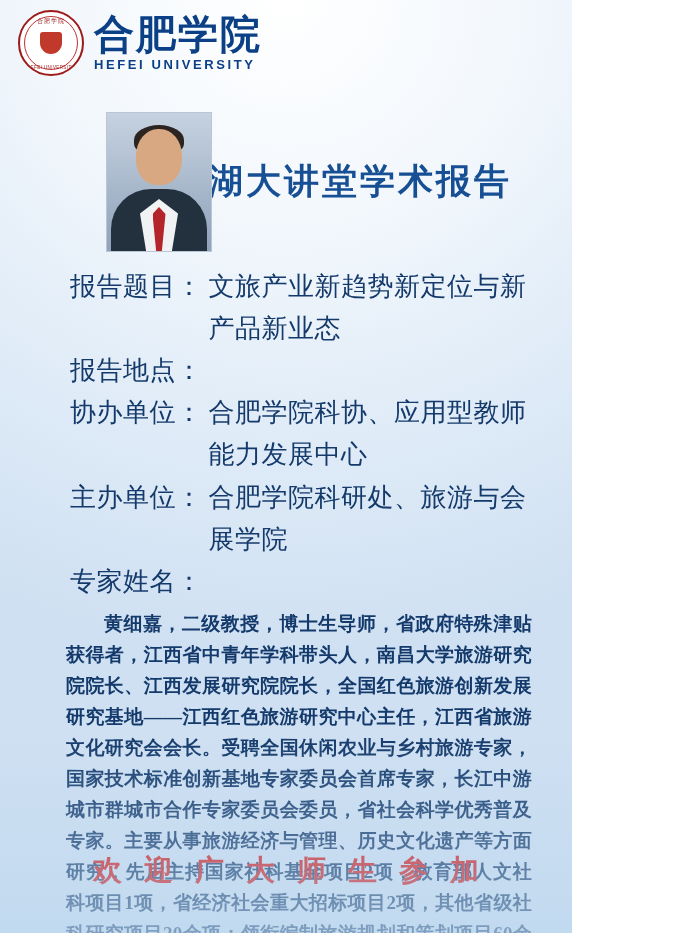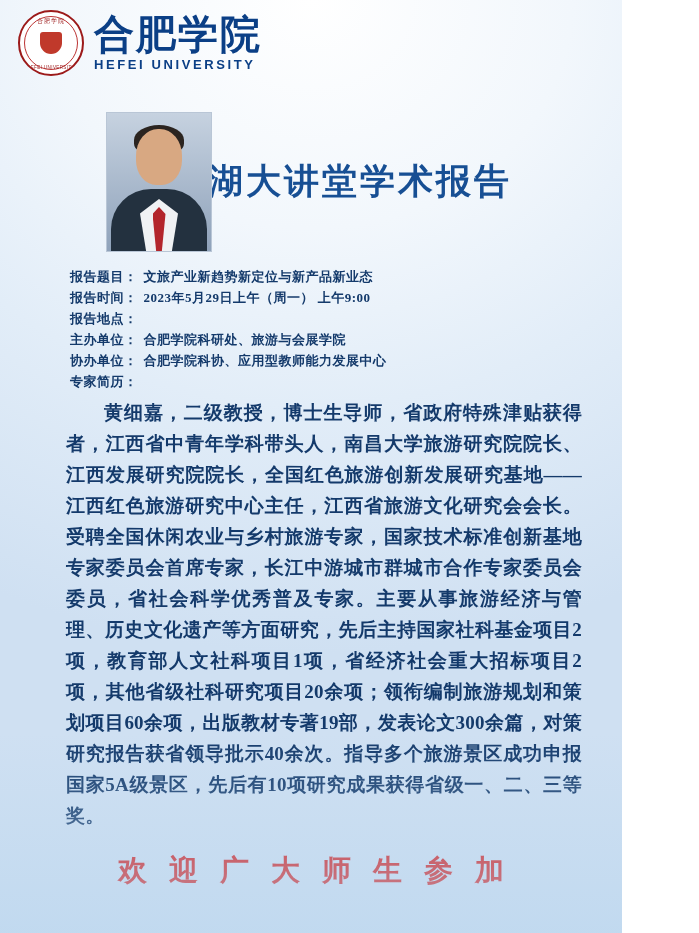--- a/index.html
+++ b/index.html
@@ -8,21 +8,21 @@
   }
   body {
     width: 699px;
     height: 933px;
     font-family: "Liberation Serif", "DejaVu Serif", serif;
     background: #ffffff;
     overflow: hidden;
   }
   .poster {
     position: relative;
-    width: 622px;
+    width: 572px;
     height: 933px;
     box-sizing: border-box;
     background:
       radial-gradient(ellipse 120% 70% at 50% 0%, #ffffff 0%, #f2f7fc 35%, #e2edf8 62%, #cfe0f2 100%),
       linear-gradient(180deg, #ffffff 0%, #eaf2fa 40%, #d6e6f5 100%);
     overflow: hidden;
   }
   .poster::after {
     content: "";
     position: absolute;
@@ -195,24 +195,24 @@
     font-family: "Liberation Serif", "DejaVu Serif", serif;
   }
 
   
   .info {
     padding: 6px 38px 0 70px;
   }
   .info-row {
     display: flex;
     align-items: baseline;
-    font-size: 13px;
+    font-size: 26px;
     color: #143a6b;
     line-height: 1.62;
-    font-weight: bold;
+    font-weight: normal;
     letter-spacing: 0.5px;
   }
   .info-label {
     flex: 0 0 auto;
     white-space: nowrap;
   }
   .info-value {
     flex: 1 1 auto;
     padding-left: 6px;
   }
@@ -275,38 +275,34 @@
     </div>
     <div class="main-title">南艳湖大讲堂学术报告</div>
   </div>
 
   <div class="info">
     <div class="info-row">
       <div class="info-label">报告题目：</div>
       <div class="info-value">文旅产业新趋势新定位与新产品新业态</div>
     </div>
     <div class="info-row">
-      <div class="info-label">报告时间：</div>
-      <div class="info-value">2023年5月29日上午（周一） 上午9:00</div>
-    </div>
-    <div class="info-row">
       <div class="info-label">报告地点：</div>
     </div>
     <div class="info-row">
+    </div>
+    <div class="info-row">
+      <div class="info-label">协办单位：</div>
+      <div class="info-value">合肥学院科协、应用型教师能力发展中心</div>
     </div>
     <div class="info-row">
       <div class="info-label">主办单位：</div>
       <div class="info-value">合肥学院科研处、旅游与会展学院</div>
     </div>
     <div class="info-row">
-      <div class="info-label">协办单位：</div>
-      <div class="info-value">合肥学院科协、应用型教师能力发展中心</div>
-    </div>
-    <div class="info-row">
-      <div class="info-label">专家简历：</div>
+      <div class="info-label">专家姓名：</div>
       <div class="info-value"></div>
     </div>
   </div>
 
   <div class="bio">黄细嘉，二级教授，博士生导师，省政府特殊津贴获得者，江西省中青年学科带头人，南昌大学旅游研究院院长、江西发展研究院院长，全国红色旅游创新发展研究基地——江西红色旅游研究中心主任，江西省旅游文化研究会会长。受聘全国休闲农业与乡村旅游专家，国家技术标准创新基地专家委员会首席专家，长江中游城市群城市合作专家委员会委员，省社会科学优秀普及专家。主要从事旅游经济与管理、历史文化遗产等方面研究，先后主持国家社科基金项目2项，教育部人文社科项目1项，省经济社会重大招标项目2项，其他省级社科研究项目20余项；领衔编制旅游规划和策划项目60余项，出版教材专著19部，发表论文300余篇，对策研究报告获省领导批示40余次。指导多个旅游景区成功申报国家5A级景区，先后有10项研究成果获得省级一、二、三等奖。</div>
 
   <div class="welcome">欢迎广大师生参加</div>
 
 </div>
 

